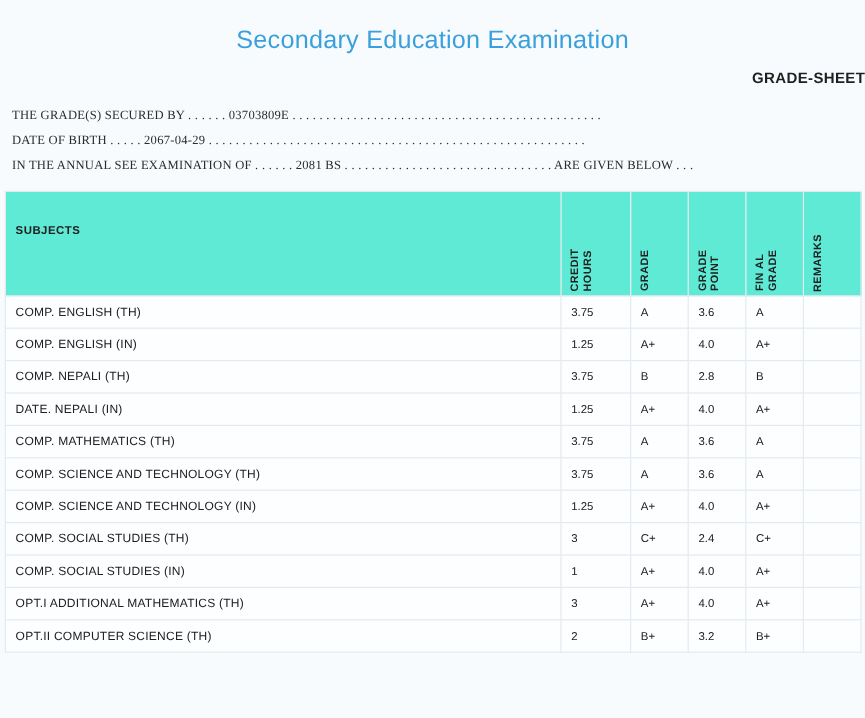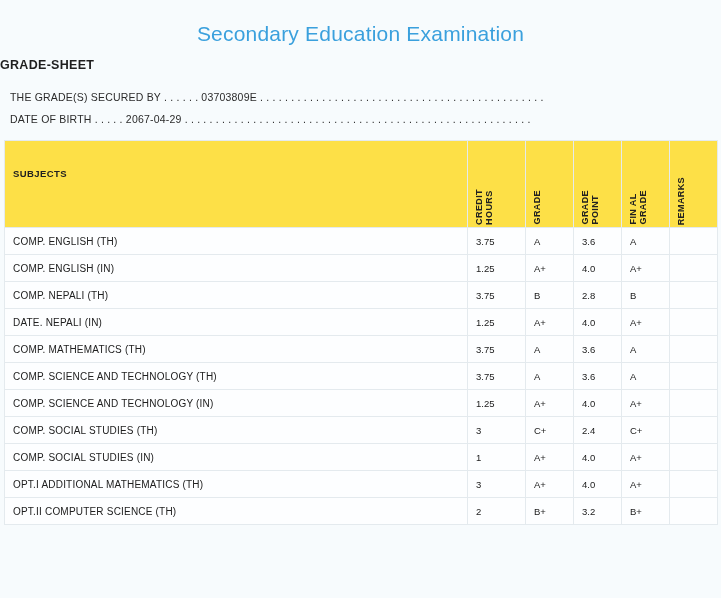--- a/index.html
+++ b/index.html
@@ -23,30 +23,31 @@
   }
   .title {
     text-align: center;
     color: #3aa0dd;
     font-size: 21px;
     font-weight: normal;
     padding-top: 22px;
     letter-spacing: 0.2px;
   }
   .subtitle {
-    text-align: left;
+    text-align: right;
     font-size: 12.5px;
     font-weight: bold;
     color: #1f1f1f;
     margin-top: 12px;
     letter-spacing: 0.3px;
   }
   .meta {
     margin-top: 14px;
     padding: 0 8px 0 8px;
+    font-family: Liberation Serif, serif;
   }
   .meta-line {
     font-size: 10.5px;
     color: #2b2b2b;
     padding: 5px 0 5px 2px;
     letter-spacing: 0.2px;
     white-space: nowrap;
     overflow: hidden;
   }
   table.grades {
@@ -56,21 +57,21 @@
     table-layout: fixed;
   }
   table.grades th, table.grades td {
     border: 1px solid #e4eaee;
     font-size: 9.5px;
     color: #202020;
   }
   thead th {
     height: 64px;
     vertical-align: bottom;
-    background: #fde047;
+    background: #5eead4;
     padding: 0;
   }
   th.subjects-head {
     text-align: left;
     padding-left: 8px;
     padding-bottom: 22px;
     font-size: 10px;
     font-weight: bold;
     letter-spacing: 0.4px;
     vertical-align: middle;
@@ -114,20 +115,21 @@
 <body>
 
 <div class="sheet">
 
   <div class="title">Secondary Education Examination</div>
   <div class="subtitle">GRADE-SHEET</div>
 
   <div class="meta">
     <div class="meta-line">THE GRADE(S) SECURED BY . . . . . .  03703809E . . . . . . . . . . . . . . . . . . . . . . . . . . . . . . . . . . . . . . . . . . . . . .</div>
     <div class="meta-line">DATE OF BIRTH . . . . . 2067-04-29 . . . . . . . . . . . . . . . . . . . . . . . . . . . . . . . . . . . . . . . . . . . . . . . . . . . . . . . .</div>
+    <div class="meta-line">IN THE ANNUAL SEE EXAMINATION OF . . . . . .  2081 BS . . . . . . . . . . . . . . . . . . . . . . . . . . . . . . . ARE GIVEN BELOW . . .</div>
   </div>
 
   <table class="grades">
     <colgroup>
       <col class="c-sub">
         <col class="c-ch">
         <col class="c-gr">
         <col class="c-gp">
         <col class="c-fg">
         <col class="c-rm">

